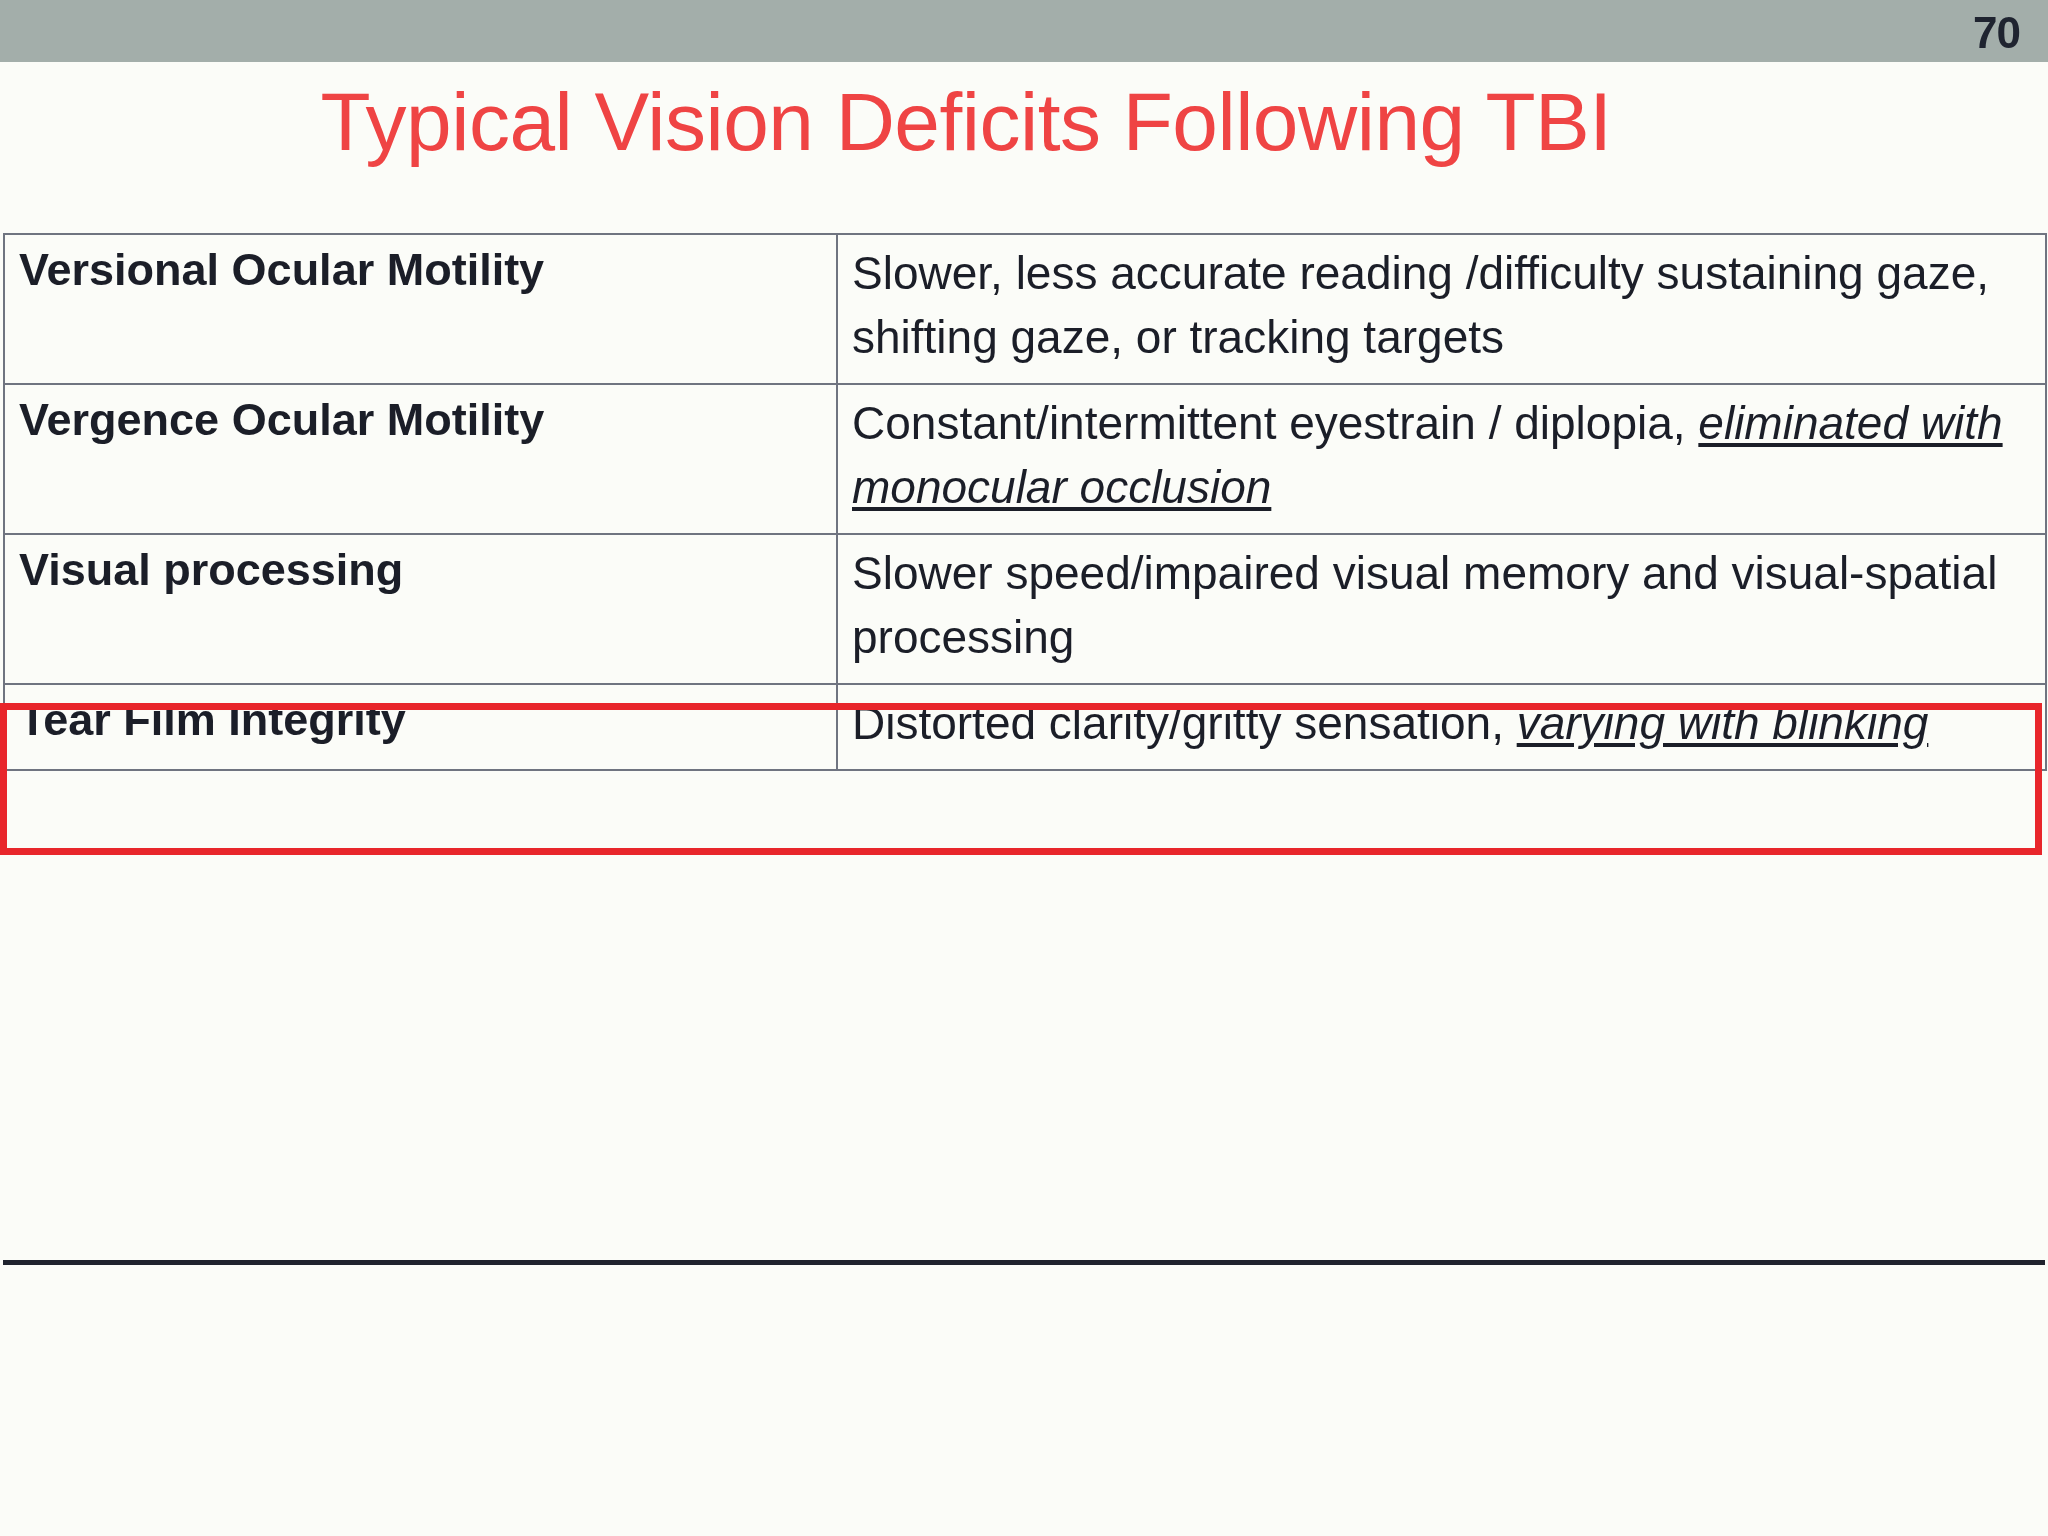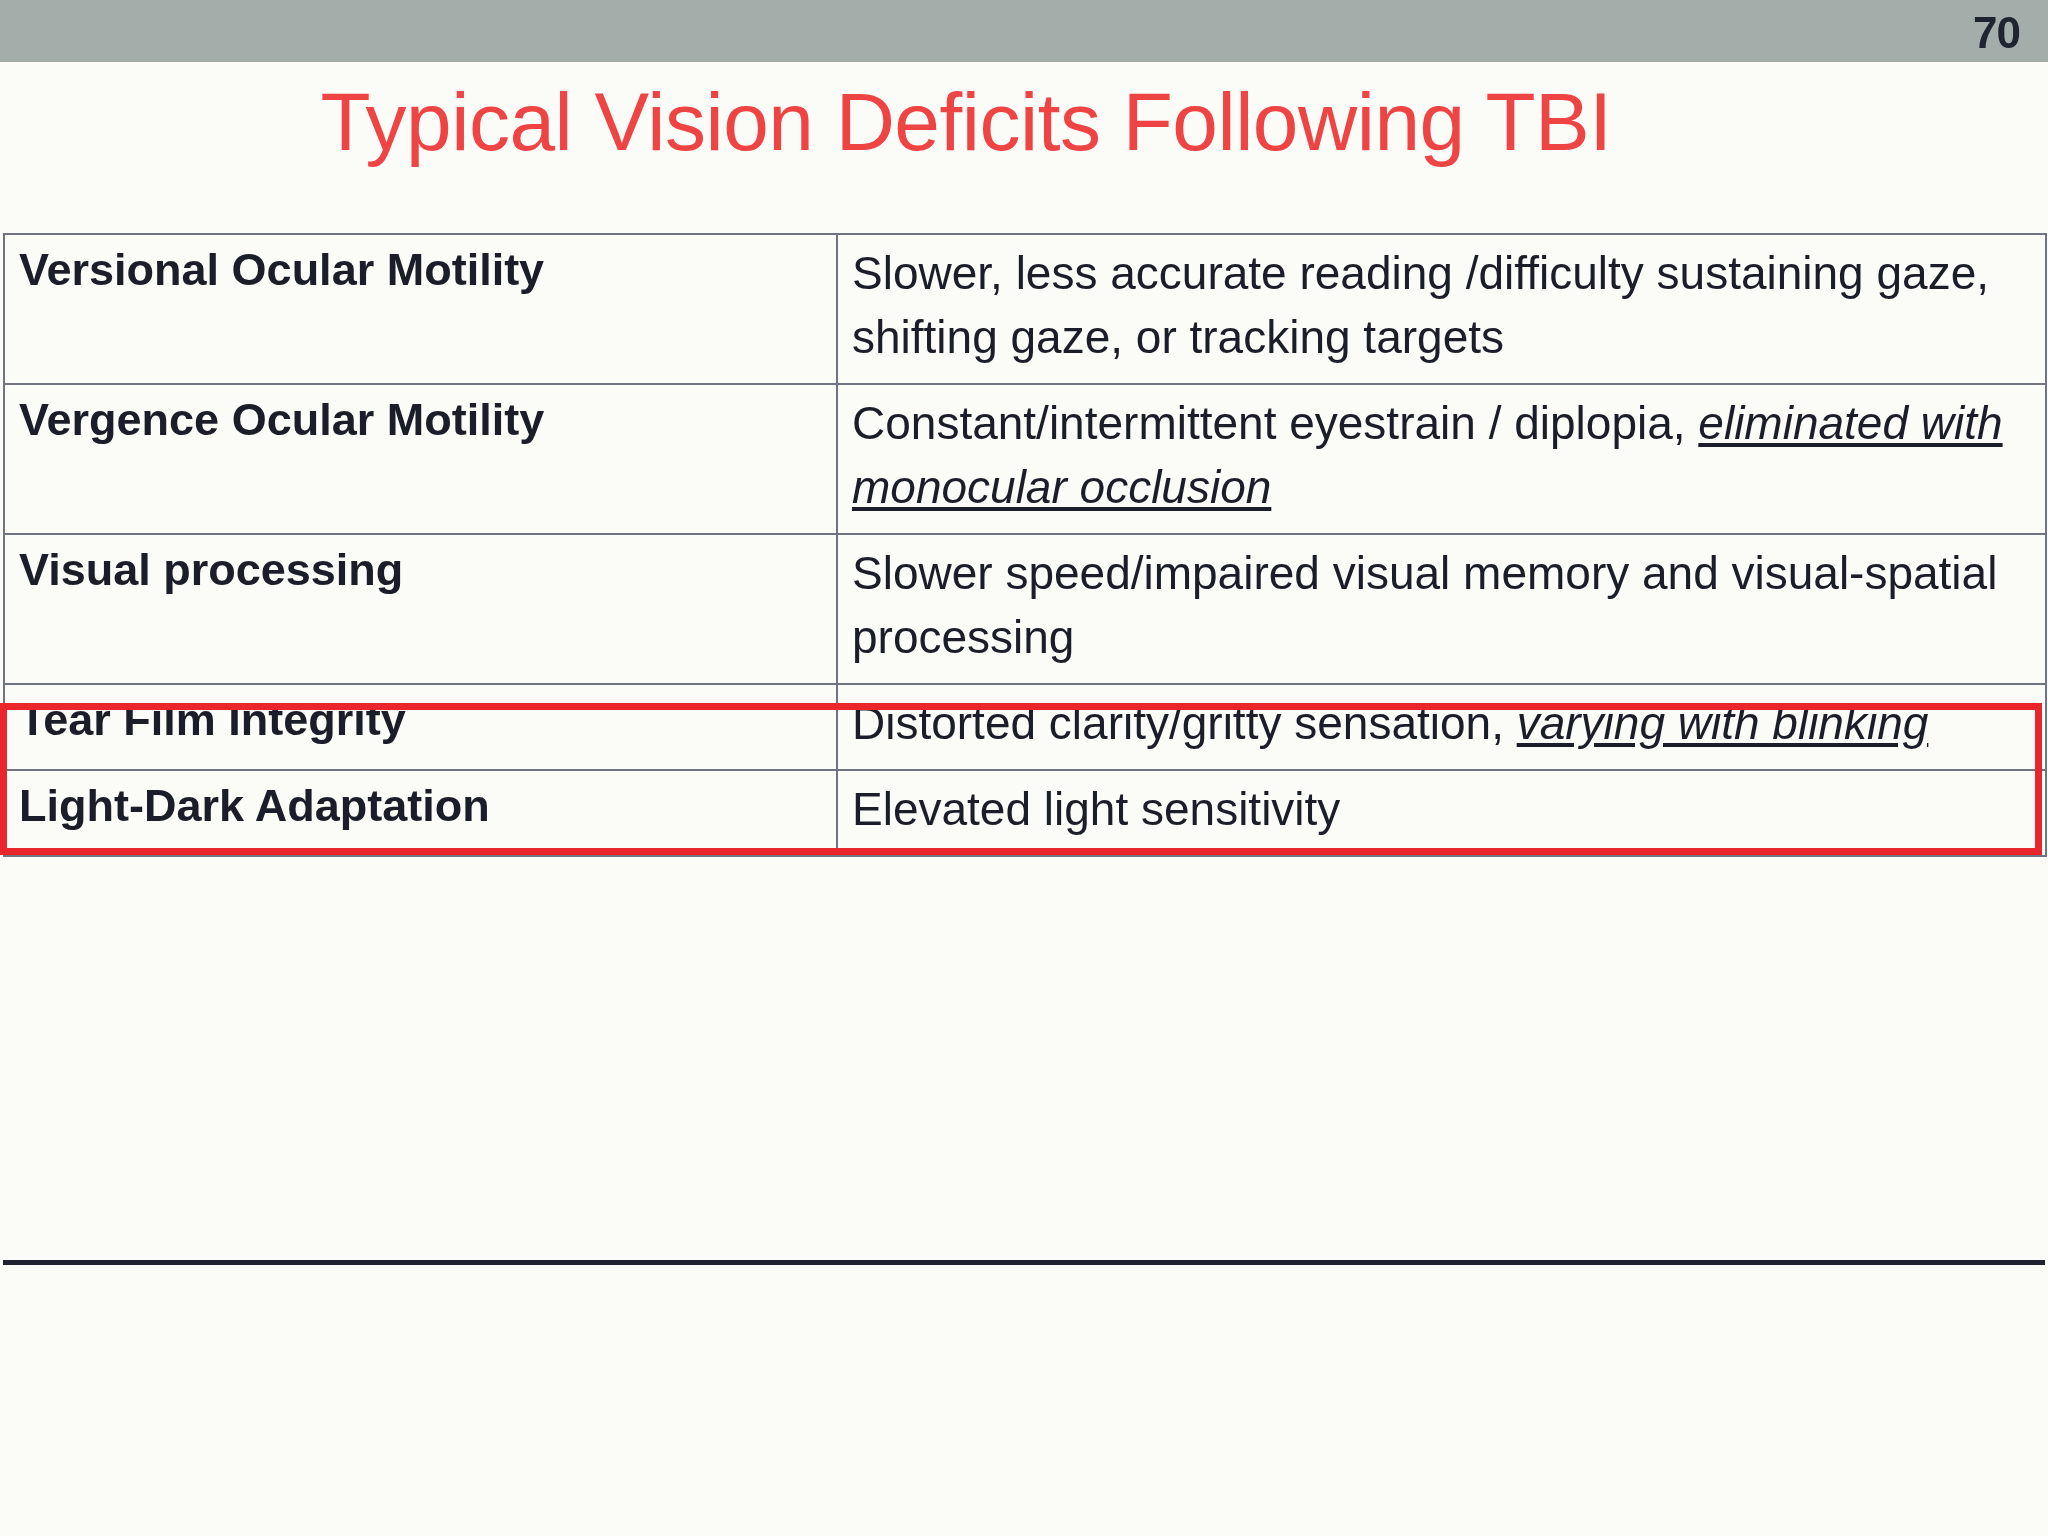--- a/index.html
+++ b/index.html
@@ -175,26 +175,18 @@
 
     <tr>
       <td class="deficit-cell">
         <span class="cell-text">Tear Film Integrity</span>
       </td>
       <td class="symptom-cell">
         <span class="cell-text"><span>Distorted clarity/gritty sensation,</span> <span class="em-underline">varying with blinking</span></span>
       </td>
     </tr>
 
-    <tr>
-      <td class="deficit-cell">
-        <span class="cell-text">Light-Dark Adaptation</span>
-      </td>
-      <td class="symptom-cell">
-        <span class="cell-text"><span>Elevated light sensitivity</span><span class="em-underline"></span></span>
-      </td>
-    </tr>
   </tbody>
 </table>
 
 <div class="highlight-box" style="top: 703px; height: 152px;"></div>
 
 <div class="bottom-rule" style="top: 1260px;"></div>
 
 </body></html>

